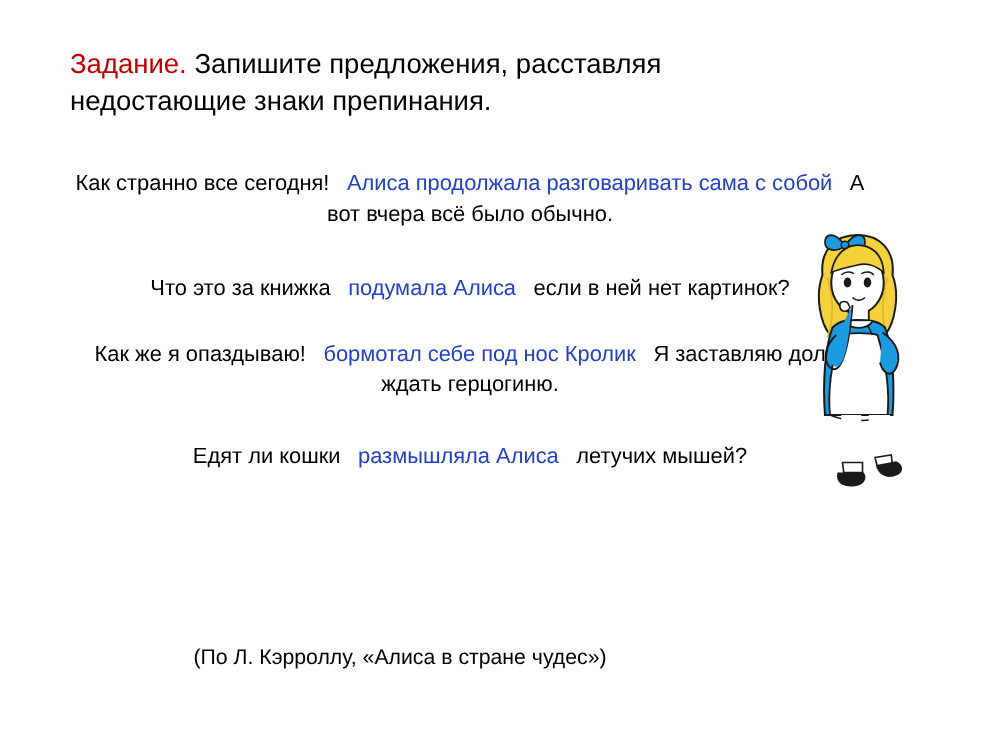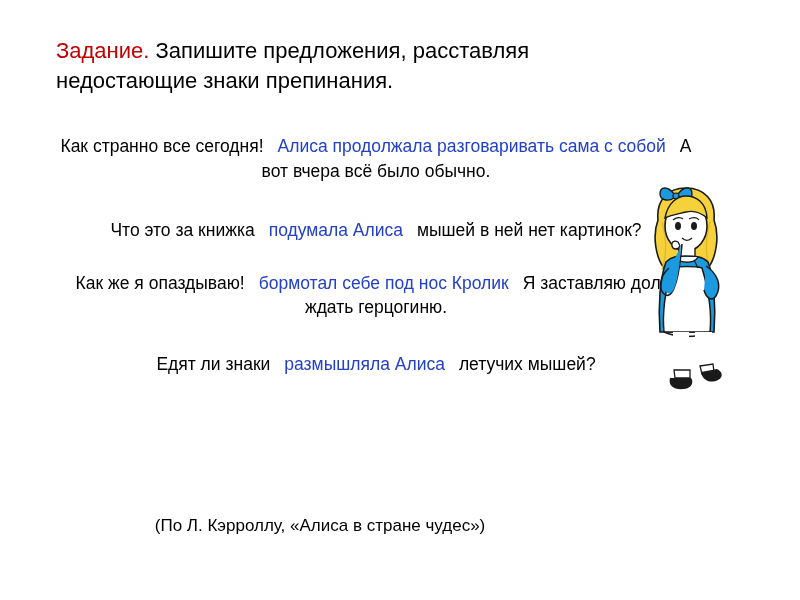--- a/index.html
+++ b/index.html
@@ -97,29 +97,29 @@
     <span>Запишите предложения, расставляя недостающие знаки препинания.</span>
   </div>
 
   <div class="sentences">
 
     <div class="sentence">
       <span> Как странно все сегодня!</span><span class="gap"></span><span class="said">Алиса продолжала разговаривать сама с собой</span><span class="gap"></span><span>А вот вчера всё было обычно.</span>
     </div>
 
     <div class="sentence">
-      <span> Что это за книжка</span><span class="gap"></span><span class="said">подумала Алиса</span><span class="gap"></span><span>мышей в ней нет картинок?</span>
+      <span> Что это за книжка</span><span class="gap"></span><span class="said">подумала Алиса</span><span class="gap"></span><span>если в ней нет картинок?</span>
     </div>
 
     <div class="sentence">
       <span>Как же я опаздываю!</span><span class="gap"></span><span class="said">бормотал себе под нос Кролик</span><span class="gap"></span><span>Я заставляю долго ждать герцогиню.</span>
     </div>
 
     <div class="sentence">
-      <span>Едят ли знаки</span><span class="gap"></span><span class="said">размышляла Алиса</span><span class="gap"></span><span>летучих мышей?</span>
+      <span>Едят ли кошки</span><span class="gap"></span><span class="said">размышляла Алиса</span><span class="gap"></span><span>летучих мышей?</span>
     </div>
 
   </div>
 
   <div class="source">(По Л. Кэрроллу, «Алиса в стране чудес»)</div>
 
   <div class="alice">
     <svg viewBox="0 0 140 240" width="140" height="240" xmlns="http://www.w3.org/2000/svg">
 
       <path d="M42 38 C40 18 52 6 70 6 C88 6 100 18 98 38 C104 54 100 76 92 86 L48 86 C40 76 36 54 42 38 Z" fill="#f5d23b" stroke="#1a1a1a" stroke-width="1.6"></path>

